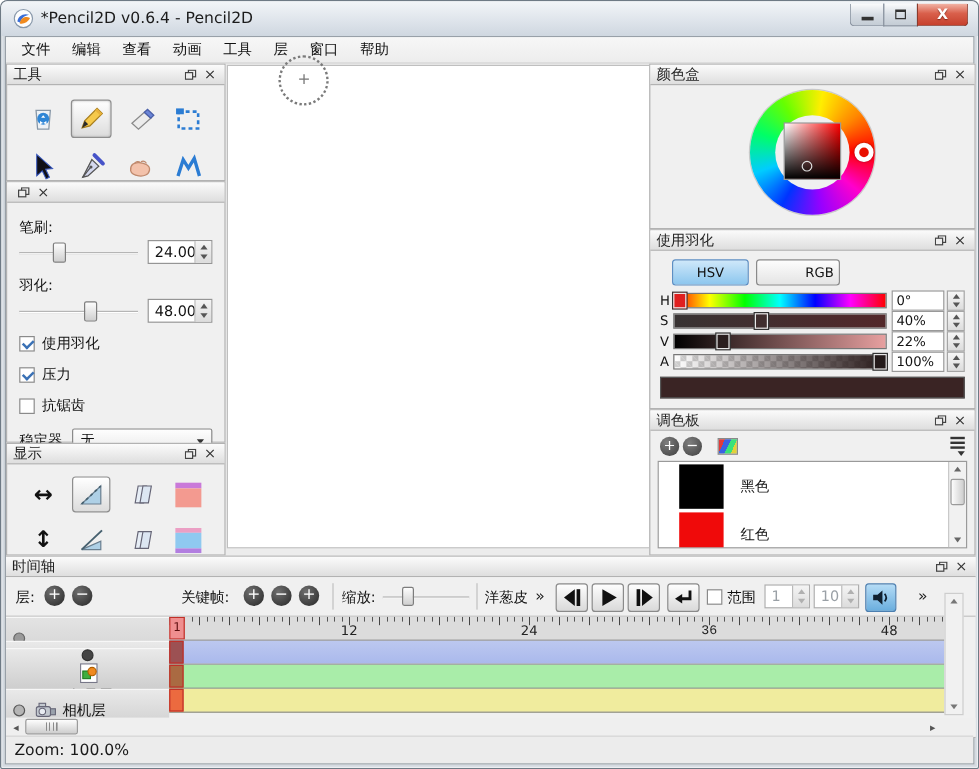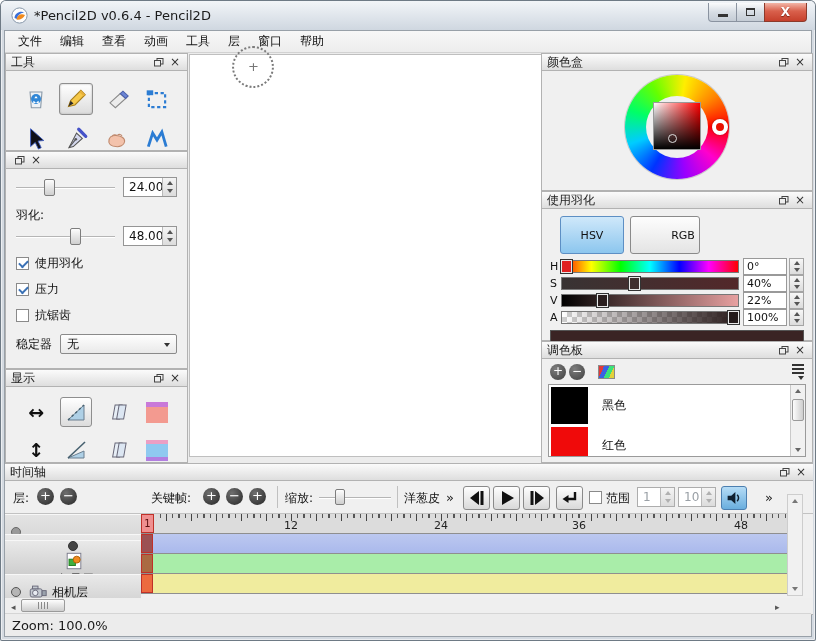--- a/index.html
+++ b/index.html
@@ -73,21 +73,21 @@
   .wheel { position:absolute; left:8px; top:4px; width:104px; height:104px; border-radius:50%;
            background:conic-gradient(from 90deg,#ff0000,#ff00cc,#9900ff,#0033ff,#00ccff,#00ff66,#66ff00,#ffee00,#ff8800,#ff0000); box-shadow:0 0 0 1px #c9c9c9; }
   .wheel-hole { position:absolute; left:29px; top:25px; width:62px; height:62px; border-radius:50%; background:#f0f0f0; }
   .sv-square { position:absolute; left:37px; top:32px; width:46px; height:46px;
                background:linear-gradient(to top,#000,rgba(0,0,0,0)),linear-gradient(to right,#fff,#f00); box-shadow:0 0 0 1px #999; }
   .sv-marker { position:absolute; left:51px; top:63px; width:9px; height:9px; border:1.5px solid #ddd; border-radius:50%; }
   .hue-marker { position:absolute; left:95px; top:48px; width:16px; height:16px; border:4px solid #fff; border-radius:50%; background:#e81000; box-shadow:0 0 2px rgba(0,0,0,.4); }
 
   
   .tab-row { display:flex; padding:7px 0 6px 18px; }
-  .tab-btn { height:38px; border:1px solid #8a8a8a; border-radius:3px; font-size:11px; display:flex; align-items:center; justify-content:center; background:linear-gradient(#fdfdfd,#e4e4e4); }
+  .tab-btn { height:22px; border:1px solid #8a8a8a; border-radius:3px; font-size:11px; display:flex; align-items:center; justify-content:center; background:linear-gradient(#fdfdfd,#e4e4e4); }
   .tab-btn.active { background:linear-gradient(#cfe8fa,#8cc6ee); border-color:#5d8fc4; }
   .ci-row { display:flex; align-items:center; margin:0 8px 4px; height:13px; }
   .ci-label { width:11px; font-size:11px; }
   .ci-bar { position:relative; flex:1; height:13px; border:1px solid #777; }
   .ci-marker { position:absolute; top:-1px; width:11px; height:13px; border:1px solid #e8e8e8; box-shadow:0 0 0 1px #333; }
   .bar-h { background:linear-gradient(to right,#f00,#ff0,#0f0,#0ff,#00f,#f0f,#f00); }
   .bar-s { background:linear-gradient(to right,#383333,#53282a); }
   .bar-v { background:linear-gradient(to right,#000,#e7a0a0); }
   .bar-a { background-color:#fff;
            background-image:linear-gradient(45deg,#cfcfcf 25%,transparent 25%,transparent 75%,#cfcfcf 75%),linear-gradient(45deg,#cfcfcf 25%,transparent 25%,transparent 75%,#cfcfcf 75%);
@@ -97,21 +97,21 @@
   .ci-spin { width:15px; height:17px; margin-left:2px; border:1px solid #a5a5a5; background:linear-gradient(#f7f7f7,#dcdcdc); display:flex; flex-direction:column; align-items:center; justify-content:space-evenly; }
   .cur-swatch { margin:6px 8px 0; height:18px; border:1px solid #555; }
 
   
   .pal-toolbar { display:flex; align-items:center; padding:4px 8px 2px; }
   .round-btn { width:16px; height:16px; border-radius:50%; background:radial-gradient(circle at 35% 30%,#7e7e7e,#3f3f3f); color:#fff; font-size:12px; line-height:15px; text-align:center; margin-right:3px; }
   .pal-colors-icon { width:17px; height:14px; border:1px solid #8a8a8a; margin-left:10px; background:linear-gradient(115deg,#e23a3a 25%,#3a62e2 25% 50%,#3ae27a 50% 75%,#e2d23a 75%); }
   .pal-menu { margin-left:auto; display:flex; flex-direction:column; align-items:flex-end; }
   .pal-menu .bar { width:12px; height:2px; background:#333; margin:1px 0; }
   .pal-menu .tri-down { border-top-color:#333; margin-top:1px; }
-  .pal-list { position:relative; margin:2px 6px; height:73px; background:#fff; border:1px solid #9a9a9a; overflow:hidden; }
+  .pal-list { position:relative; margin:2px 6px; height:73px; background:#fff; border:1px solid #9a9a9a; overflow:hidden;padding-left:15px; }
   .pal-item { display:flex; align-items:center; height:40px; padding-left:2px; }
   .pal-swatch { width:37px; height:37px; flex:0 0 auto; }
   .pal-name { font-size:12px; margin-left:14px; }
   .vscroll { position:absolute; right:0; top:0; width:15px; bottom:0; background:#f1f1f1; border-left:1px solid #c9c9c9; }
   .vscroll .tri-up { position:absolute; top:4px; left:4px; border-bottom-color:#666; }
   .vscroll .tri-down { position:absolute; bottom:4px; left:4px; border-top-color:#666; }
   .vthumb { position:absolute; left:1px; top:14px; width:12px; height:22px; border:1px solid #9a9a9a; border-radius:2px; background:linear-gradient(90deg,#fdfdfd,#cecece); }
 
   
   .tl-toolbar { position:absolute; left:0; top:17px; right:0; height:33px; background:#f0f0f0; border-bottom:1px solid #c2c2c2; font-size:12px; }
@@ -264,20 +264,21 @@
       <div class="panel-hd">
         <span class="hd-btn">
             <svg width="10" height="9" viewBox="0 0 10 9">
               <rect x="3" y="0.5" width="6" height="5.5" fill="none" stroke="#444"></rect>
               <rect x="0.5" y="2.5" width="6" height="5.5" fill="#eee" stroke="#444"></rect>
             </svg>
           </span>
         <span class="hd-btn">×</span>
       </div>
       <div class="opt-body">
+        <div class="opt-label">笔刷:</div>
         <div class="opt-row">
           <div class="slider">
             <div class="track"></div>
               <div class="thumb" style="left:28%;"></div>
           </div>
           <div class="spinbox">
             <span>24.00</span>
             <div class="spin-arrows">
                 <div class="tri-up"></div>
                 <div class="tri-down"></div>
@@ -588,21 +589,21 @@
 
       <div class="tl-row" style="top:50px;background:linear-gradient(#e3e3e3,#d2d2d2);">
         <span class="dot" style="background:#9a9a9a;border-color:#666;"></span>
       </div>
 
       <div class="ruler">
         <div class="ticks-minor"></div>
         <div class="ticks-major"></div>
         <span class="ruler-num" style="left:150px;">12</span>
         <span class="ruler-num" style="left:300px;">24</span>
-        <span class="ruler-num" style="left:438px;">36</span>
+        <span class="ruler-num" style="left:450px;font-family:Liberation Mono, monospace;">36</span>
         <span class="ruler-num" style="left:600px;">48</span>
         <div class="playhead">1</div>
       </div>
 
       <div class="tl-row" style="top:70px;">
         <span class="dot"></span>
         <svg class="layer-icon" viewBox="0 0 22 22">
           <rect x="3.5" y="2.5" width="15" height="17" fill="#fff" stroke="#778"></rect>
           <path d="M6 16 L15.5 6.5 L18 9 L8.5 18.5 Z" fill="#f0b24a" stroke="#8a6a20"></path>
           <path d="M6 16 L8.5 18.5 L5.5 19 Z" fill="#333"></path>

